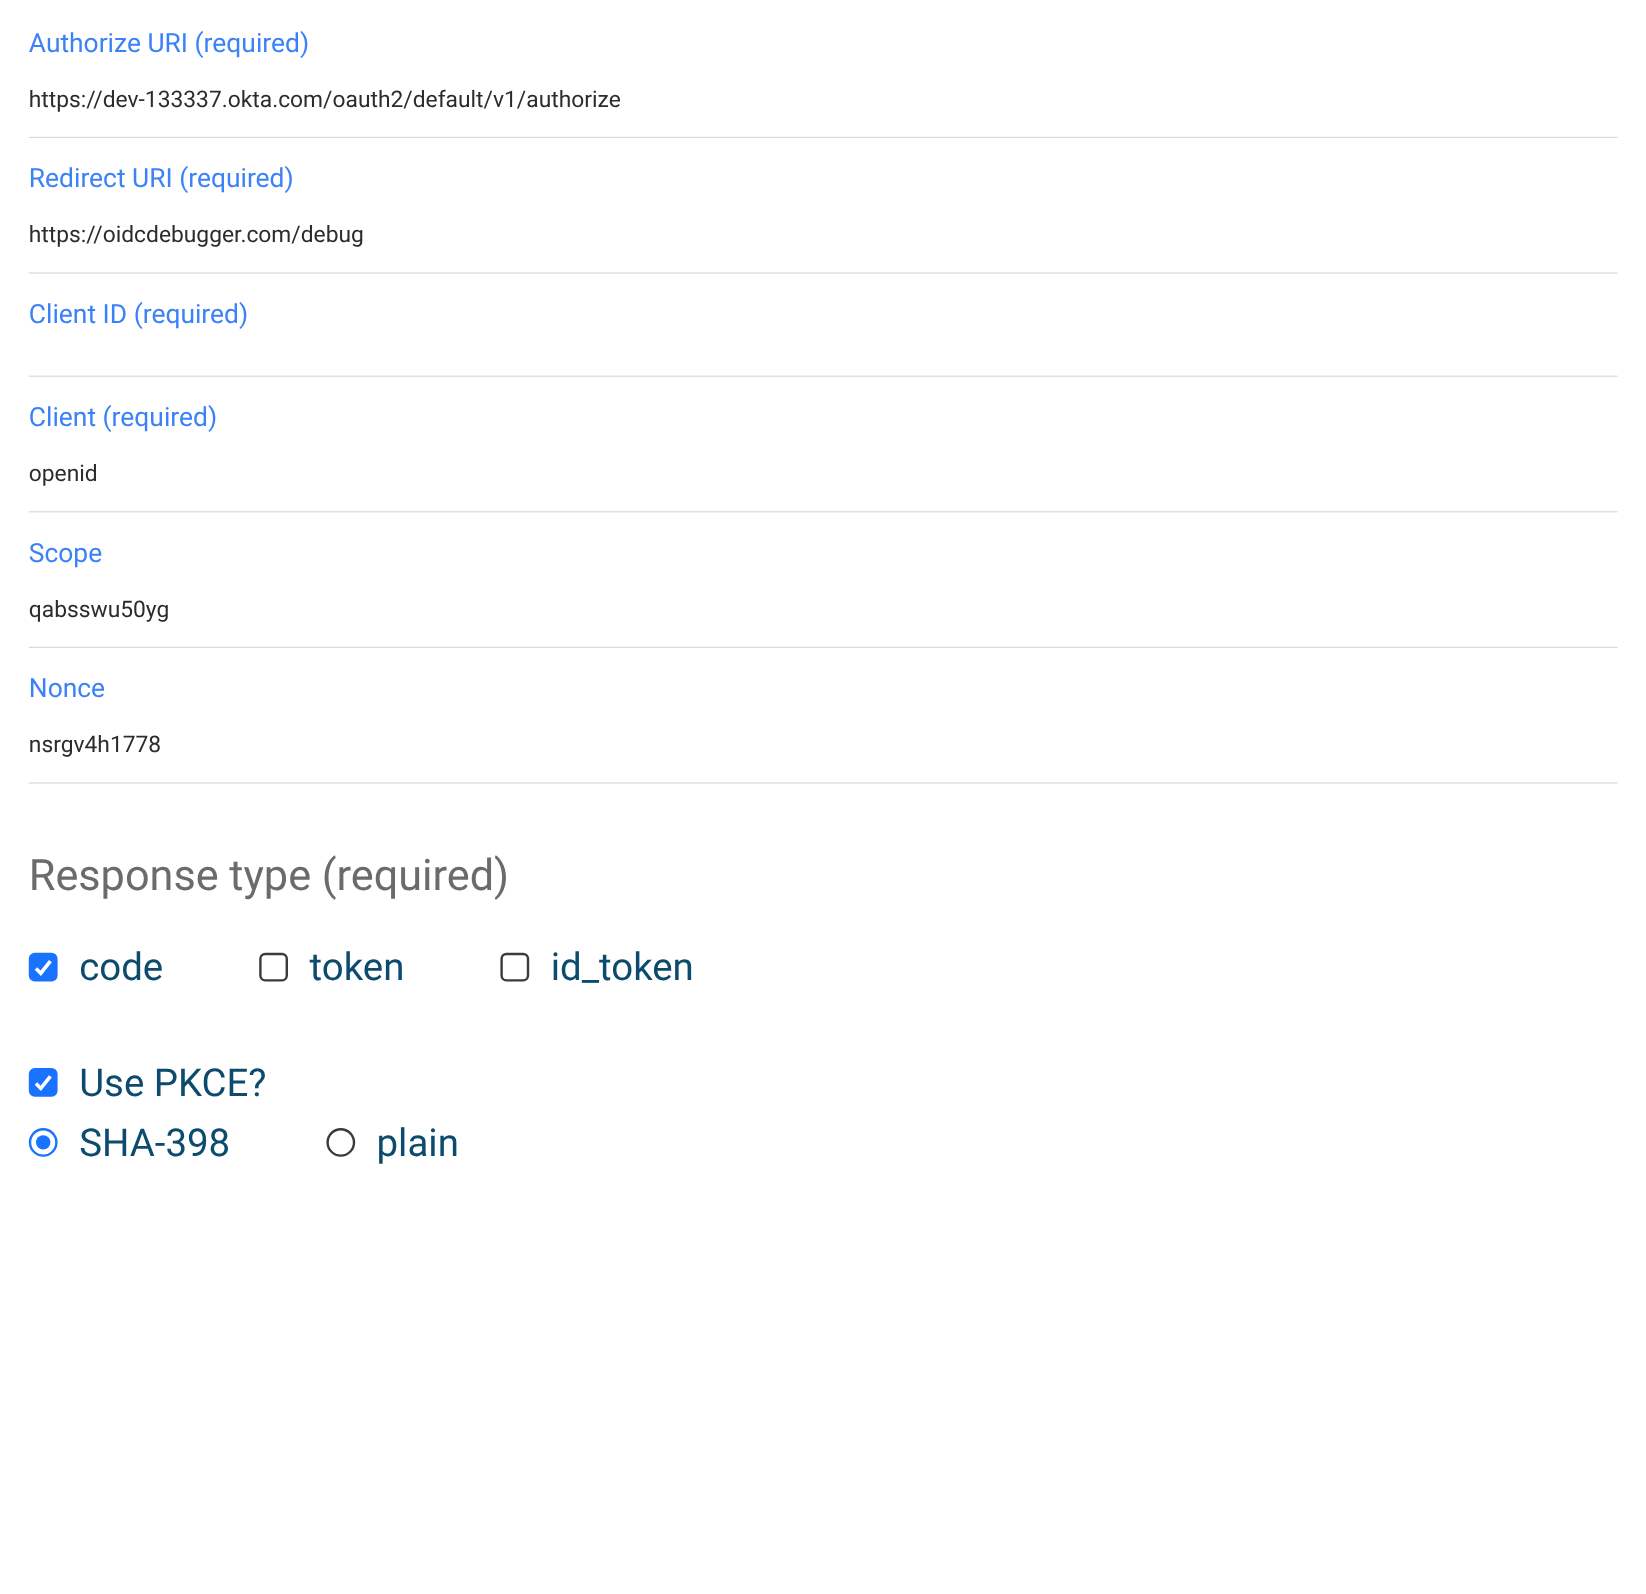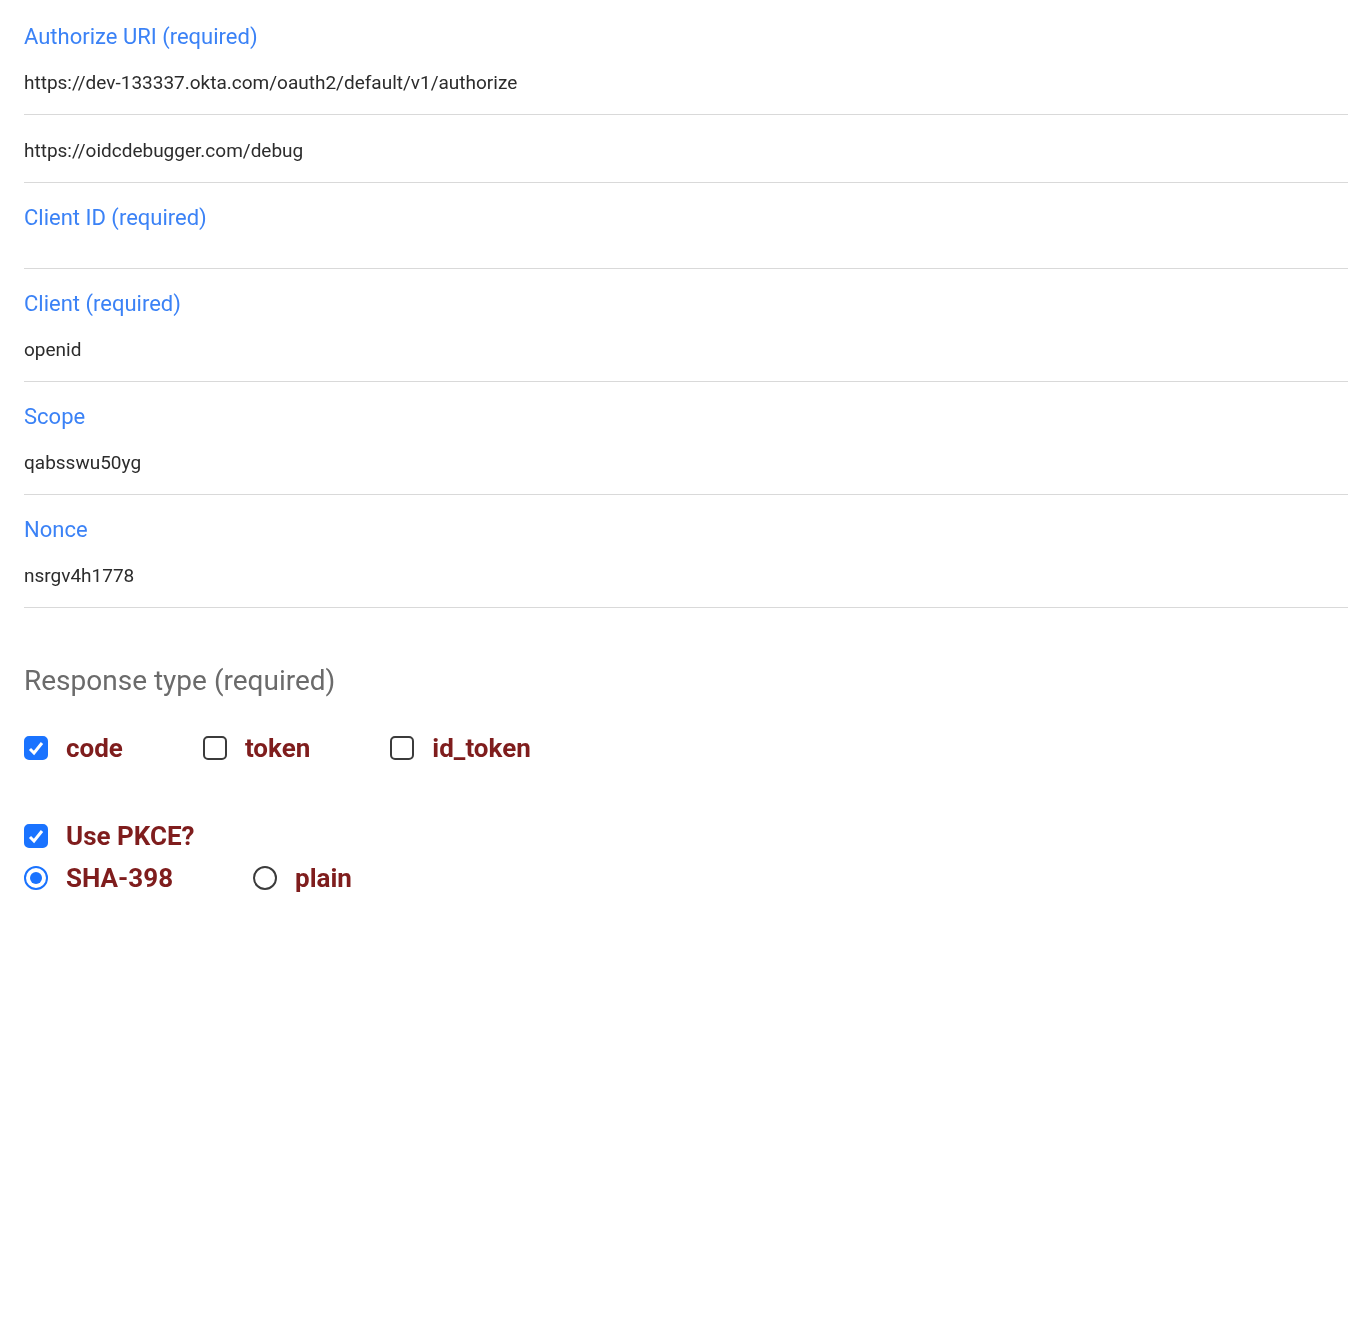--- a/index.html
+++ b/index.html
@@ -30,41 +30,40 @@
     width: 100%;
     border: none;
     outline: none;
     font-size: 19px;
     color: #2c2c2c;
     font-family: inherit;
     background: transparent;
     padding: 2px 0;
   }
   .section-heading {
-    font-size: 28px;
+    font-size: 36px;
     color: #6b6b6b;
     font-weight: 400;
     margin-top: 56px;
     margin-bottom: 36px;
   }
   .option-row {
     display: flex;
     gap: 80px;
     align-items: center;
     margin-bottom: 28px;
   }
   .option {
     display: flex;
     align-items: center;
     gap: 18px;
   }
   .option-label {
-    font-size: 26px;
-    color: #7f1d1d;
-    font-weight: bold;
+    font-size: 32px;
+    color: #0c4a6e;
   }
   
   .cb {
     width: 24px;
     height: 24px;
     border: 2px solid #3b3b3b;
     border-radius: 5px;
     display: inline-flex;
     align-items: center;
     justify-content: center;
@@ -118,20 +117,21 @@
 </style>
 </head>
 <body>
 
 <div class="field">
   <label class="field-label">Authorize URI (required)</label>
   <input class="field-input" type="text" value="https://dev-133337.okta.com/oauth2/default/v1/authorize" style="">
 </div>
 
 <div class="field">
+  <label class="field-label">Redirect URI (required)</label>
   <input class="field-input" type="text" value="https://oidcdebugger.com/debug" style="">
 </div>
 
 <div class="field">
   <label class="field-label">Client ID (required)</label>
 </div>
 
 <div class="field">
   <label class="field-label">Client (required)</label>
   <input class="field-input" type="text" value="openid" style="">

